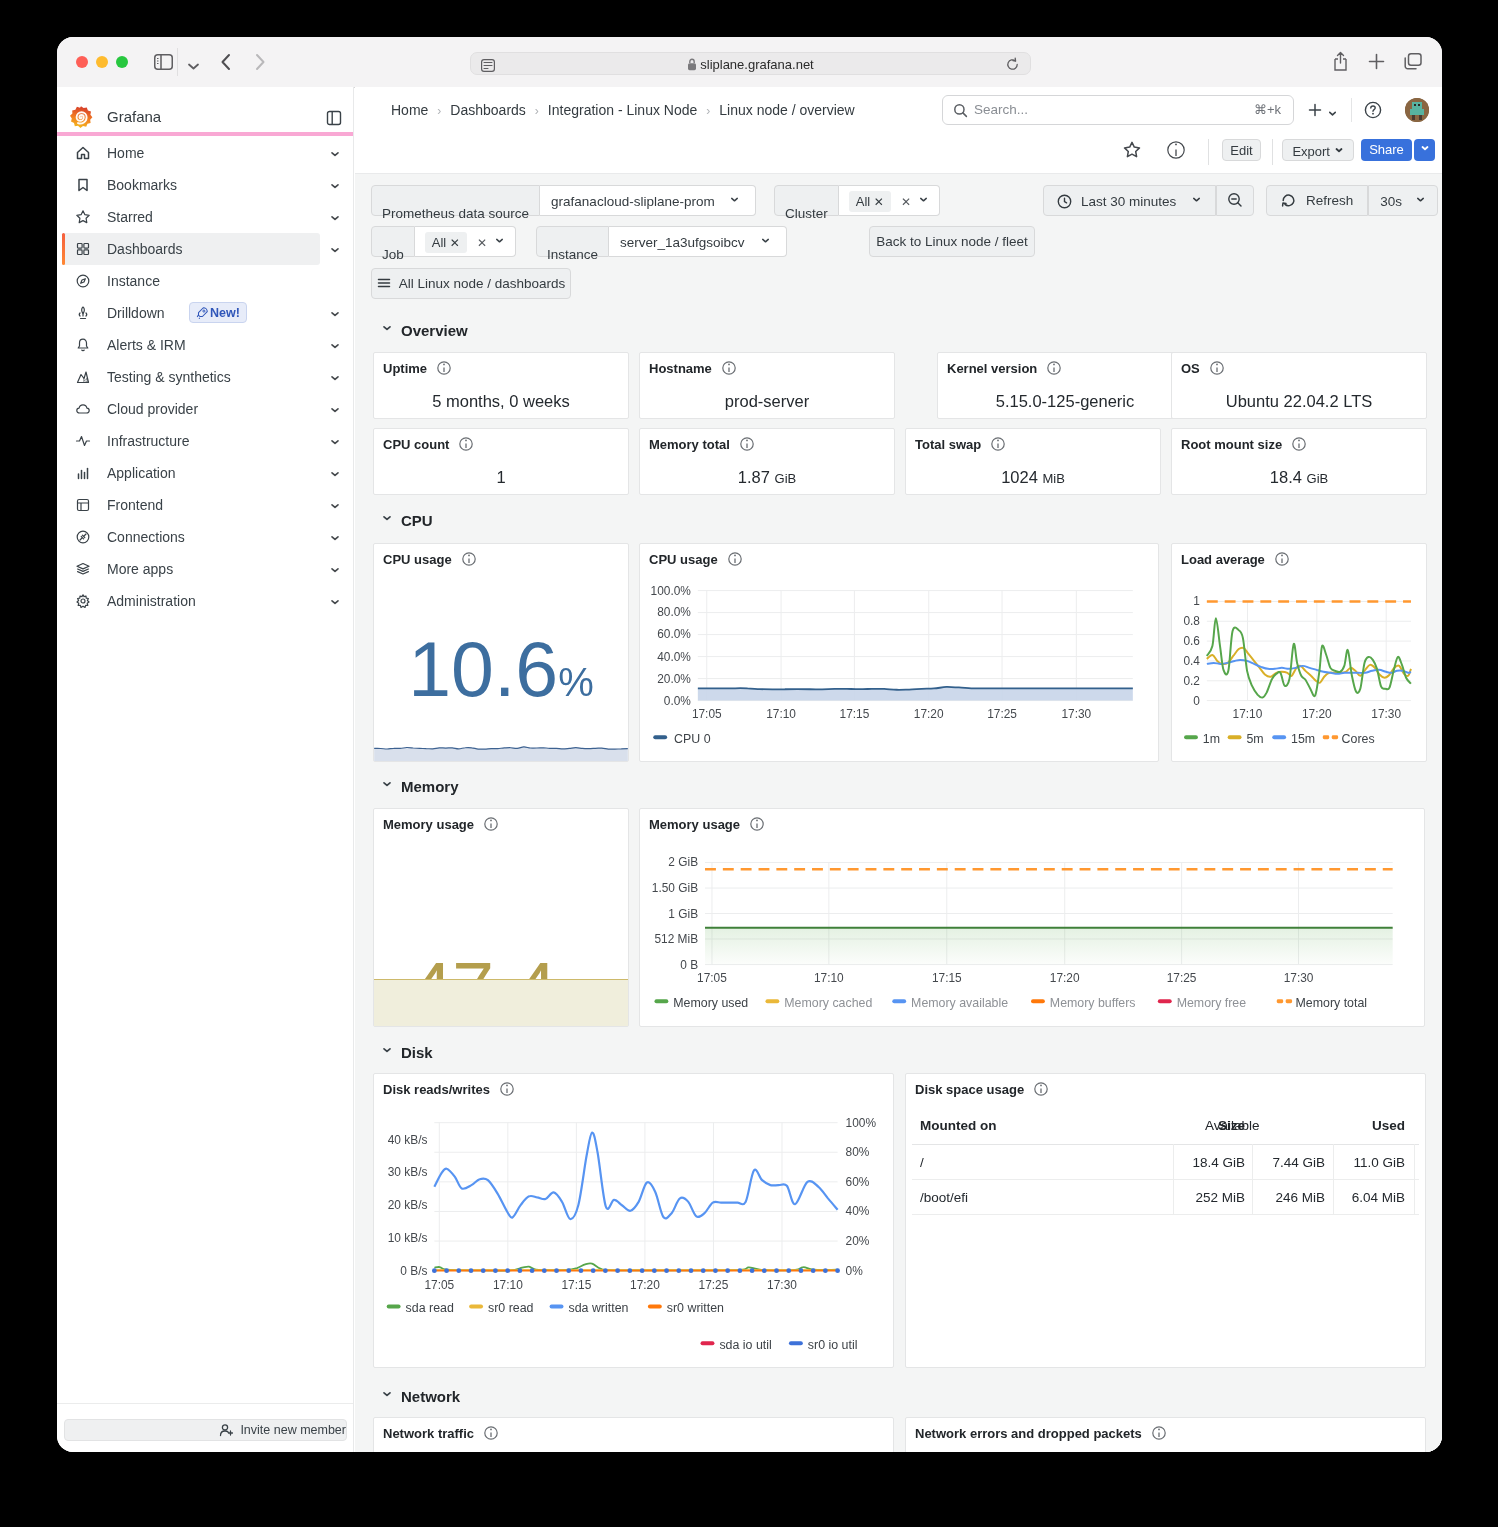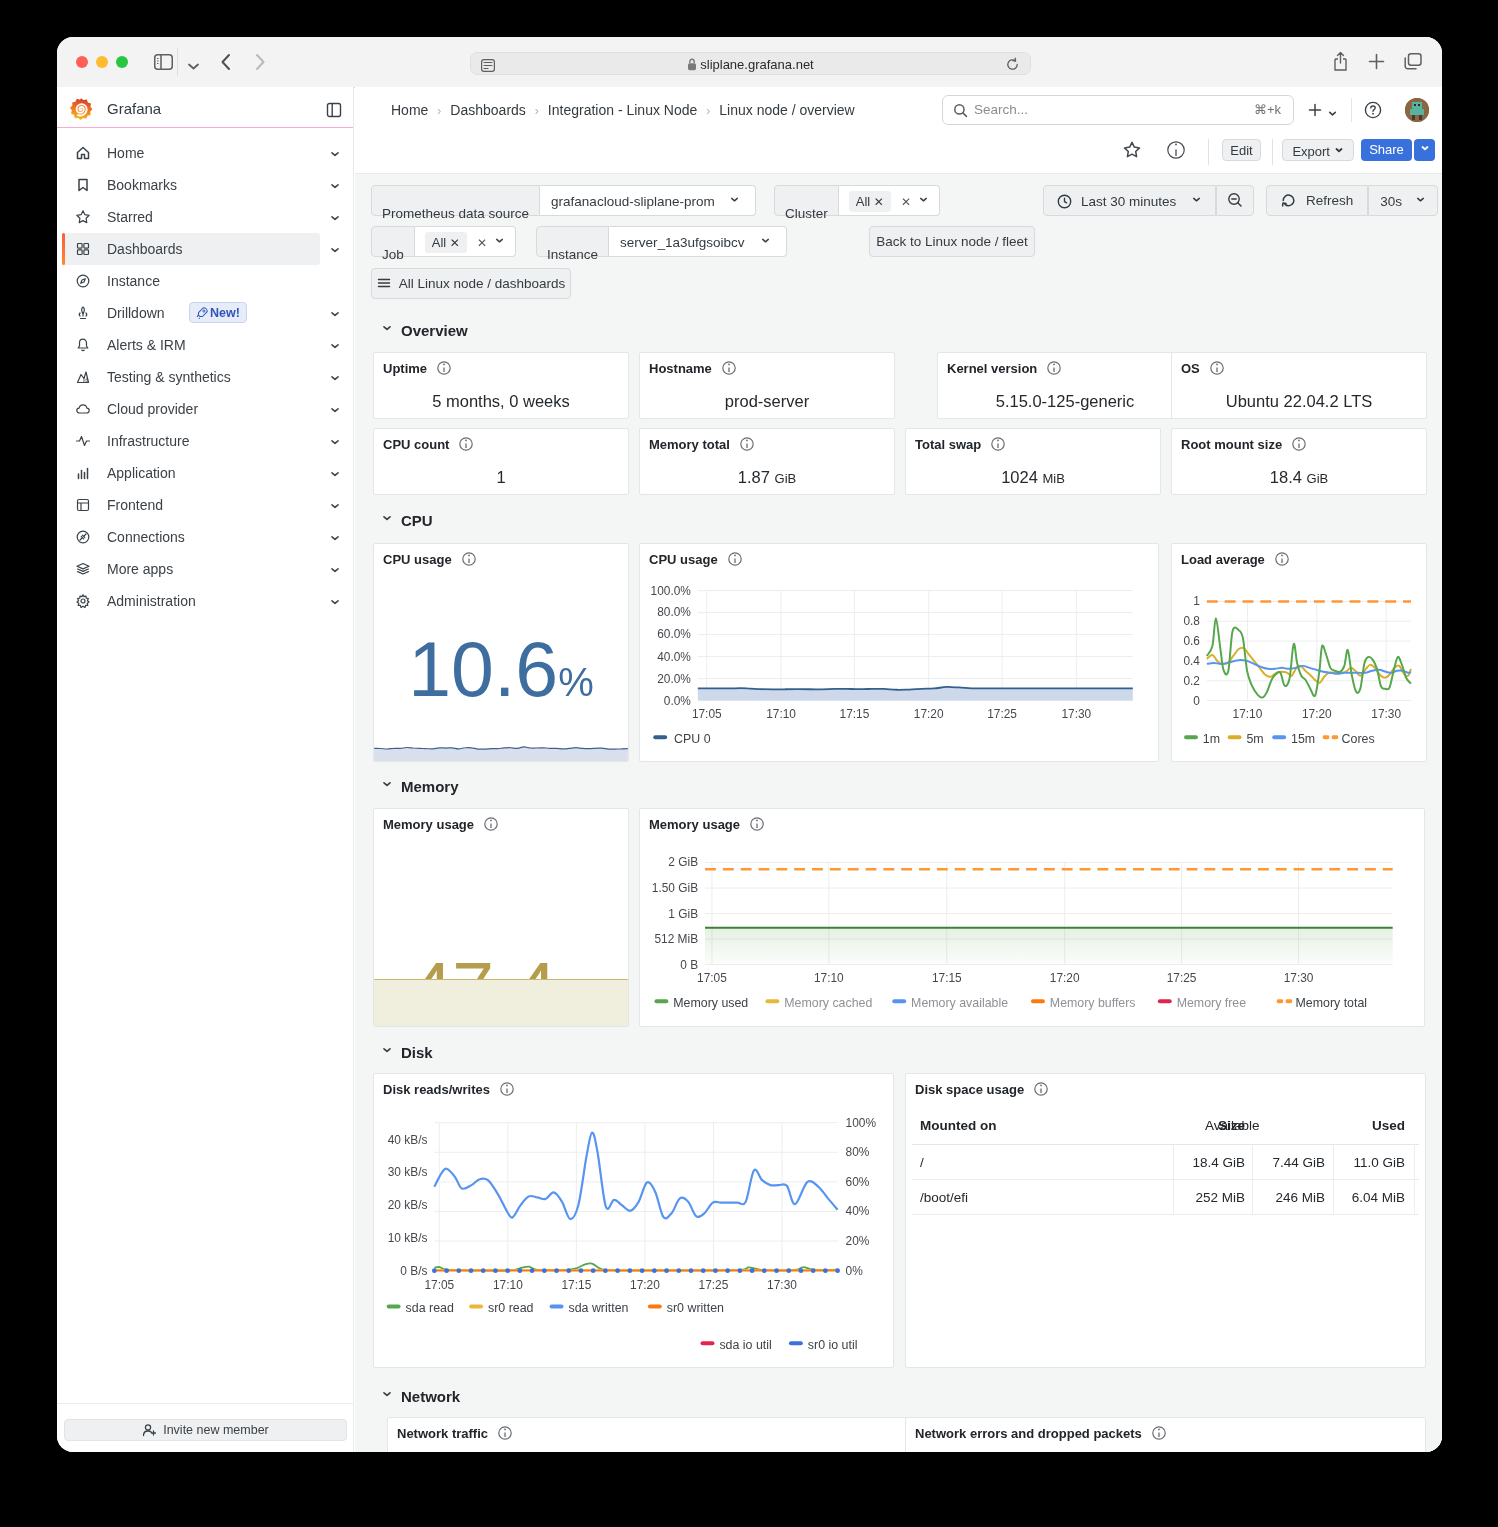--- a/index.html
+++ b/index.html
@@ -6,28 +6,28 @@
 .abs{position:absolute;}
 
 .chrome{position:absolute;left:0;top:0;width:100%;height:51px;background:#f4f3f4;border-bottom:1px solid #d7d6d7;}
 .tl{position:absolute;top:19px;width:12px;height:12px;border-radius:50%;}
 .urlbar{position:absolute;left:413px;top:15px;width:561px;height:23px;background:#ebeaeb;border:1px solid #e0dfe0;border-radius:7px;color:#333;}
 .urltext{position:absolute;top:4px;width:100%;text-align:center;font-size:13px;color:#2b2b2b;}
 .cicon{color:#5f5e61;}
 
 .gtext{color:#343b40;}
 .sidebar{position:absolute;left:0;top:50px;width:297px;bottom:0;background:#fff;border-right:1px solid #e8e9ea;}
-.sidehead{position:absolute;left:0;top:0;width:100%;height:41px;border-bottom:1px solid #f9a8d4;padding-left:13px;}
+.sidehead{position:absolute;left:0;top:8px;width:100%;height:41px;border-bottom:4px solid #f9a8d4;padding-left:13px;}
 .navitem{position:absolute;left:5px;width:258px;height:32px;font-size:14px;color:#3a4248;}
 .navitem .lbl{position:absolute;left:45px;top:8px;}
 .navitem .nicon{position:absolute;left:13px;top:8px;width:16px;height:16px;color:#3a4248;}
 .navitem .chev{position:absolute;left:267px;top:10px;color:#45494d;}
 .selbar{position:absolute;left:0;top:0;width:3px;height:100%;background:linear-gradient(#f55f3e,#f83);border-radius:2px;}
 .newbadge{position:absolute;left:127px;top:5px;height:21px;padding:0 6px 0 20px;background:#e7ecf9;border:1px solid #c9d4ef;border-radius:4px;color:#3056b9;font-size:12.5px;font-weight:700;line-height:20px;}
-.invite{position:absolute;left:7px;bottom:11px;width:283px;height:22px;background:#eff0f1;border:1px solid #e2e3e4;border-radius:4px;text-align:center;font-size:12.5px;color:#3a4248;line-height:21px;font-weight:500;}
+.invite{position:absolute;left:7px;bottom:11px;width:283px;height:22px;background:#eff0f1;border:1px solid #e2e3e4;border-radius:4px;text-align:right;font-size:12.5px;color:#3a4248;line-height:21px;font-weight:500;}
 .sideft{position:absolute;left:0;bottom:48px;width:100%;border-top:1px solid #ebecec;}
 
 .main{position:absolute;left:298px;top:50px;right:0;bottom:0;background:#fff;}
 .crumbrow{position:absolute;left:0;top:0;width:100%;height:40px;background:#fff;}
 .crumbs{position:absolute;left:36px;top:15px;font-size:14px;color:#343b40;}
 .crumbs .sep{color:#b0b3b7;margin:0 9px;font-size:12px;}
 .searchbox{position:absolute;left:587px;top:8px;width:352px;height:30px;border:1px solid #d5d6d8;border-radius:6px;background:#fff;}
 .toolrow{position:absolute;left:0;top:40px;width:100%;height:47px;background:#fff;border-bottom:1px solid #e9eaeb;}
 .btn{position:absolute;height:22px;border:1px solid #d8d9da;background:#eef0f1;border-radius:4px;font-size:13px;font-weight:500;color:#343b40;text-align:center;}
 .btnblue{background:#3871dc;border:none;color:#fff;}
@@ -698,21 +698,21 @@
           <div class="abs" style="left:379px;top:116px;width:120px;text-align:right;font-size:13.5px;color:#24292e;">6.04 MiB</div>
           <div class="abs" style="left:6px;top:140px;right:6px;height:1px;background:#eceded;"></div>
           <div class="abs" style="left:267px;top:70px;height:70px;width:1px;background:#eceded;"></div>
           <div class="abs" style="left:346px;top:70px;height:70px;width:1px;background:#eceded;"></div>
           <div class="abs" style="left:427px;top:70px;height:70px;width:1px;background:#eceded;"></div>
           <div class="abs" style="left:508px;top:70px;height:70px;width:1px;background:#eceded;"></div>
 </div>
 <div class="sect" style="left:26px;top:1212px;"><span style="display:inline-block;vertical-align:2px;margin-right:8px;color:#3a4248;"><svg class="" style="" width="12" height="12" viewBox="0 0 12 12" fill="none">
               <path d="M3.0,4.800000000000001 L6.0,7.4399999999999995 L9.0,4.800000000000001" stroke="currentColor" stroke-width="1.7" stroke-linecap="round" stroke-linejoin="round"></path>
             </svg></span>Network</div>
-<div class="panel" style="left:32px;top:1243px;width:521px;height:60px;">
+<div class="panel" style="left:18px;top:1243px;width:521px;height:60px;">
 <div class="ptitle">Network traffic<span class="pinfo" style="color:#6a6e73;"><svg class="" style="" width="14" height="14" viewBox="0 0 14 14" fill="none">
                 <circle cx="7.0" cy="7.0" r="6.2" stroke="currentColor" stroke-width="1.2"></circle>
                 <line x1="7.0" y1="6.4" x2="7.0" y2="11.0" stroke="currentColor" stroke-width="1.3"></line>
                 <circle cx="7.0" cy="3.4" r="0.9" fill="currentColor"></circle>
               </svg></span></div>
 
 </div>
 <div class="panel" style="left:550px;top:1243px;width:521px;height:60px;">
 <div class="ptitle">Network errors and dropped packets<span class="pinfo" style="color:#6a6e73;"><svg class="" style="" width="14" height="14" viewBox="0 0 14 14" fill="none">
                 <circle cx="7.0" cy="7.0" r="6.2" stroke="currentColor" stroke-width="1.2"></circle>

